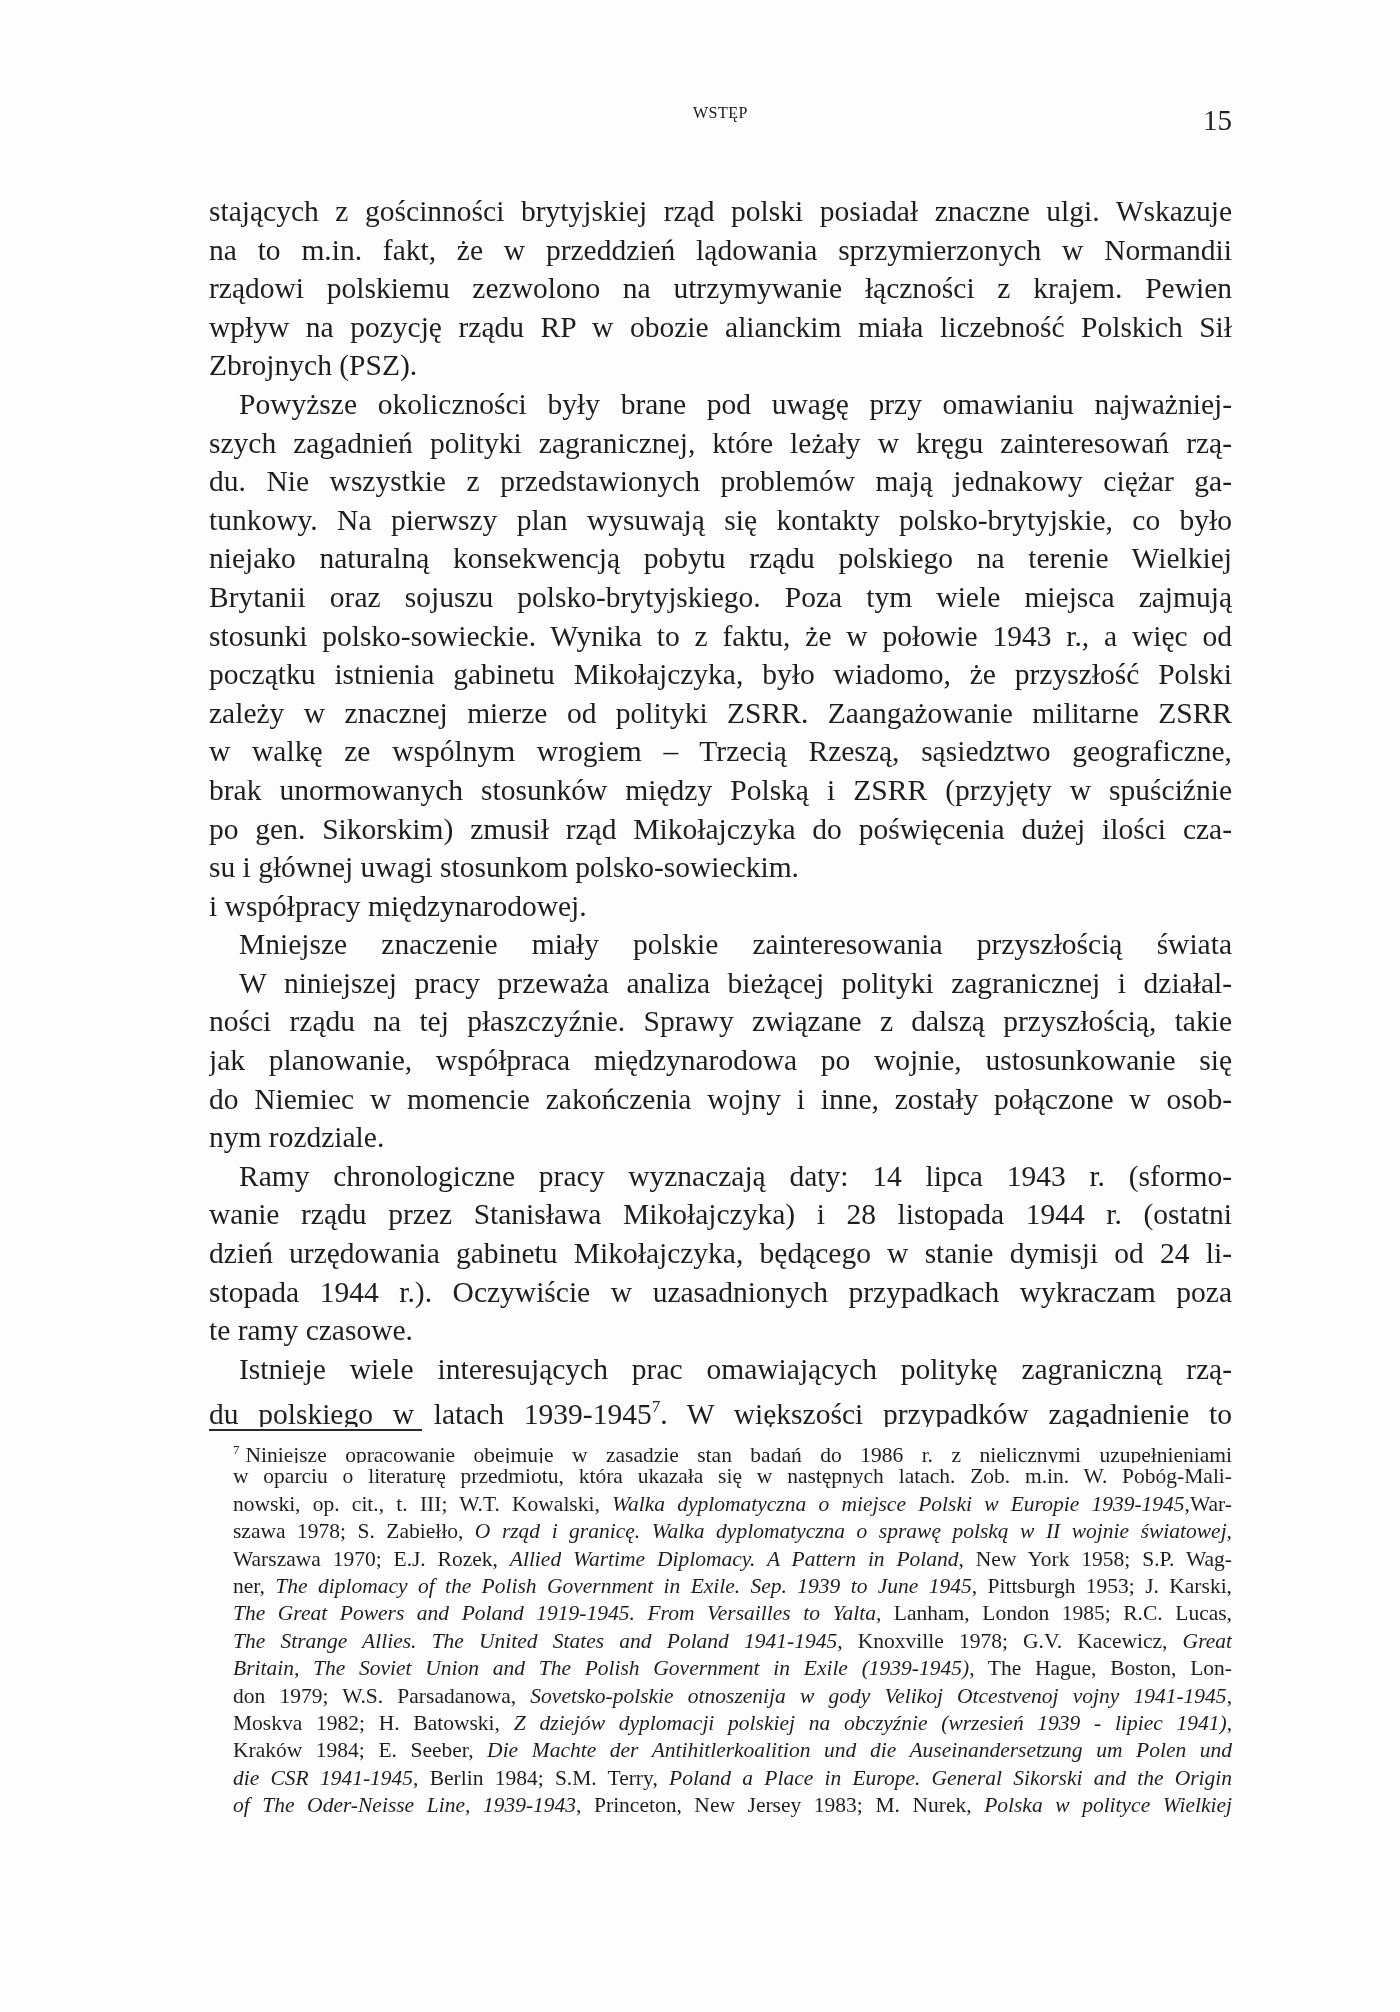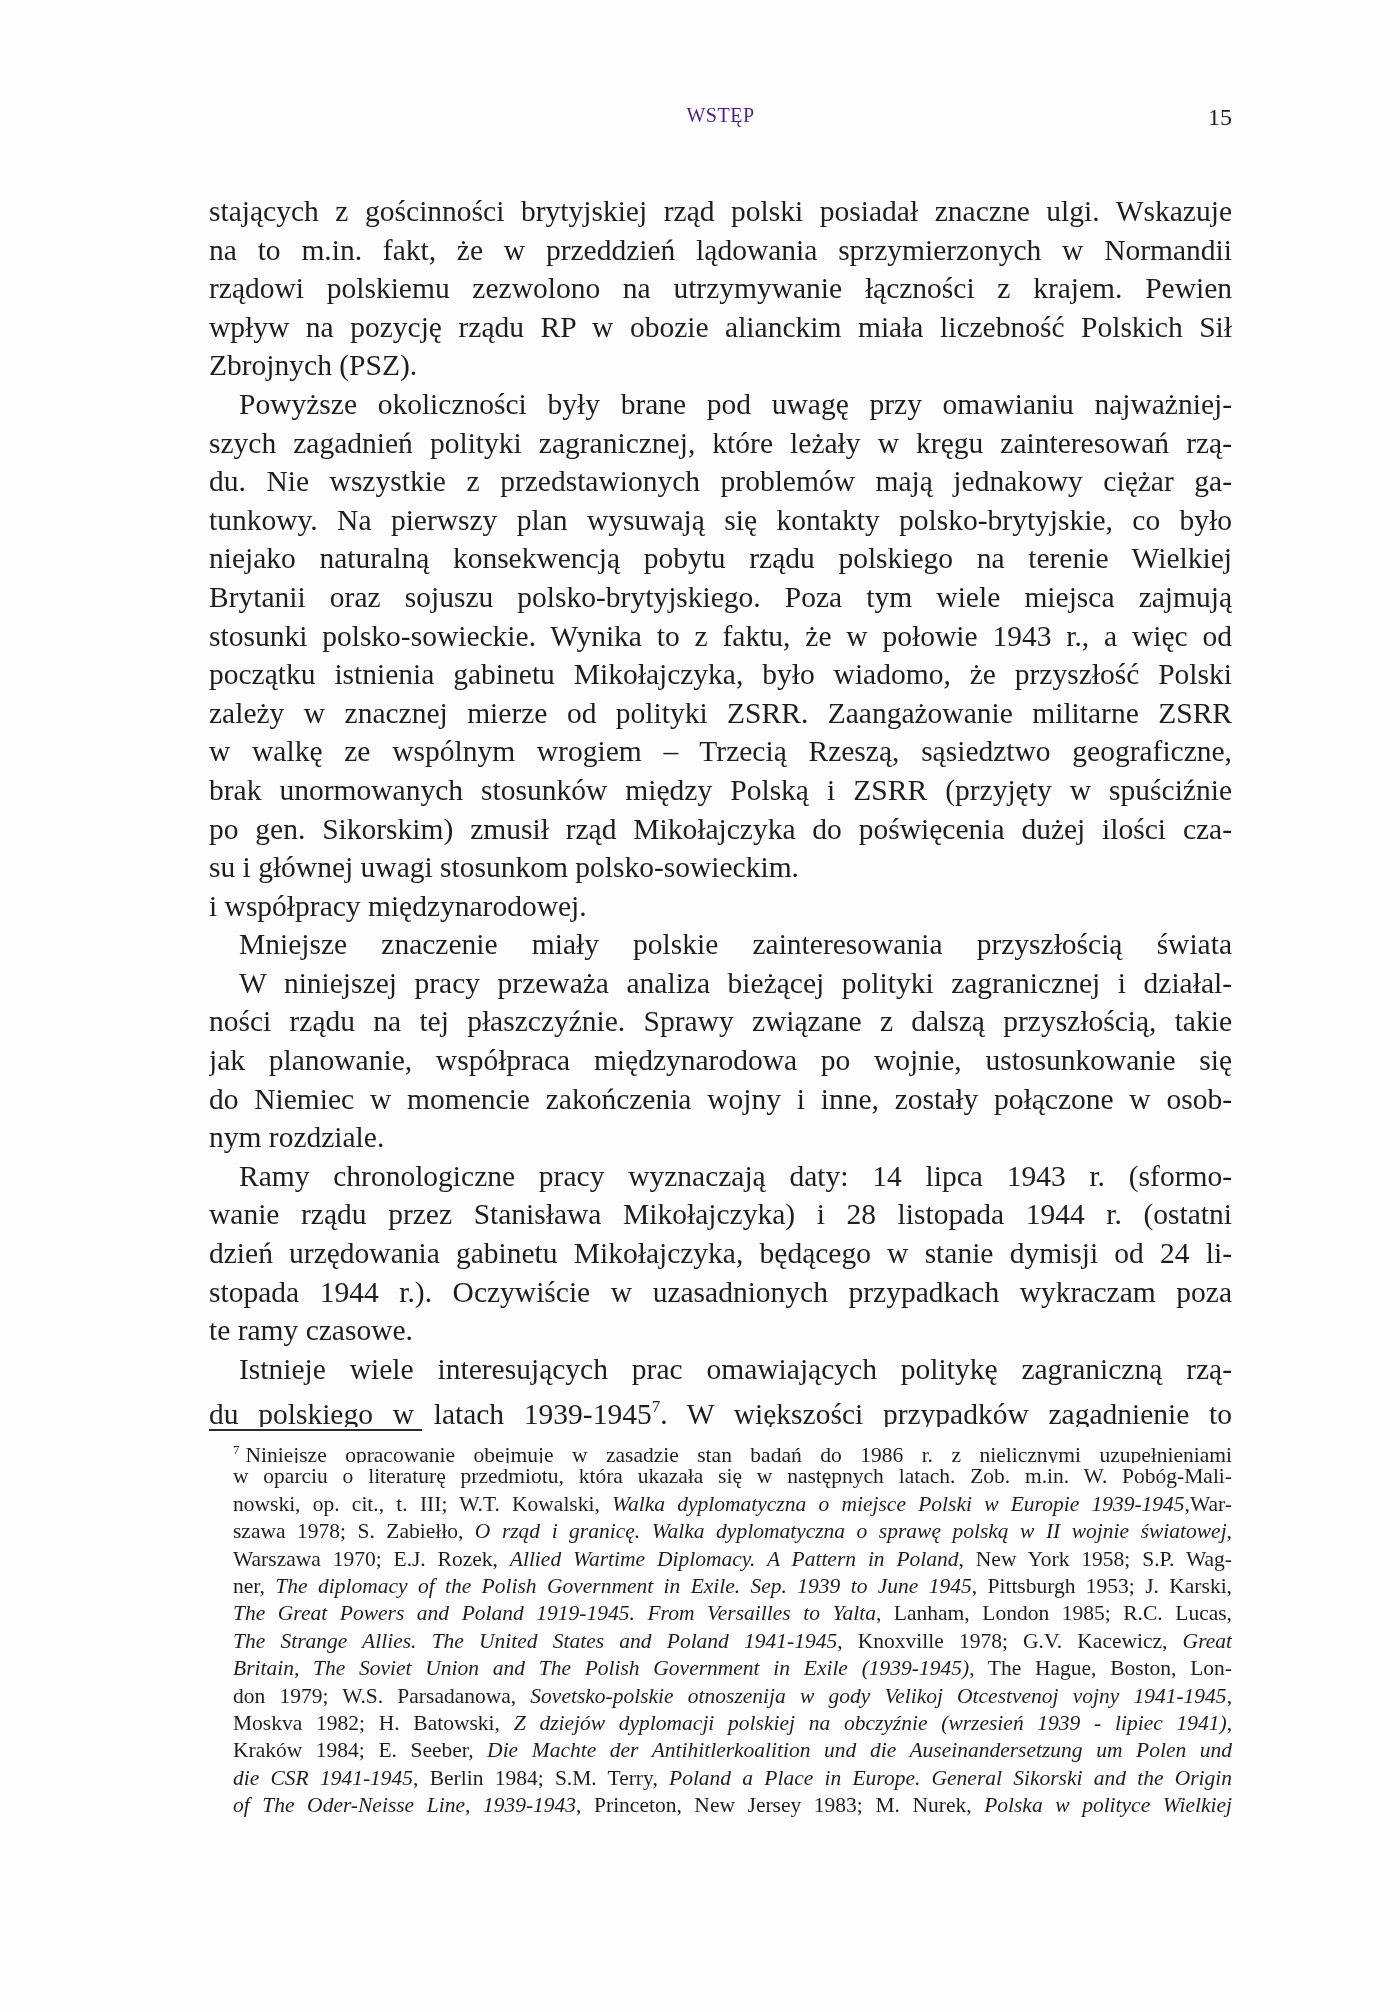--- a/index.html
+++ b/index.html
@@ -26,30 +26,30 @@
     position: absolute;
     top: 100px;
     left: 209px;
     width: 1023px;
     height: 36px;
   }
   .running-title {
     position: absolute;
     left: 0; right: 0;
     text-align: center;
-    font-size: 20px;
+    font-size: 16px;
     letter-spacing: 0.5px;
     top: 4px;
-    color: #4c1d95;
+    color: #0f172a;
   }
   .page-number {
     position: absolute;
     right: 0;
     top: 4px;
-    font-size: 24px;
+    font-size: 29px;
     color: #222;
   }
   .body-text {
     position: absolute;
     left: 209px;
     top: 170px;
     width: 1023px;
     margin-top: 22px;
   }
   .line {

